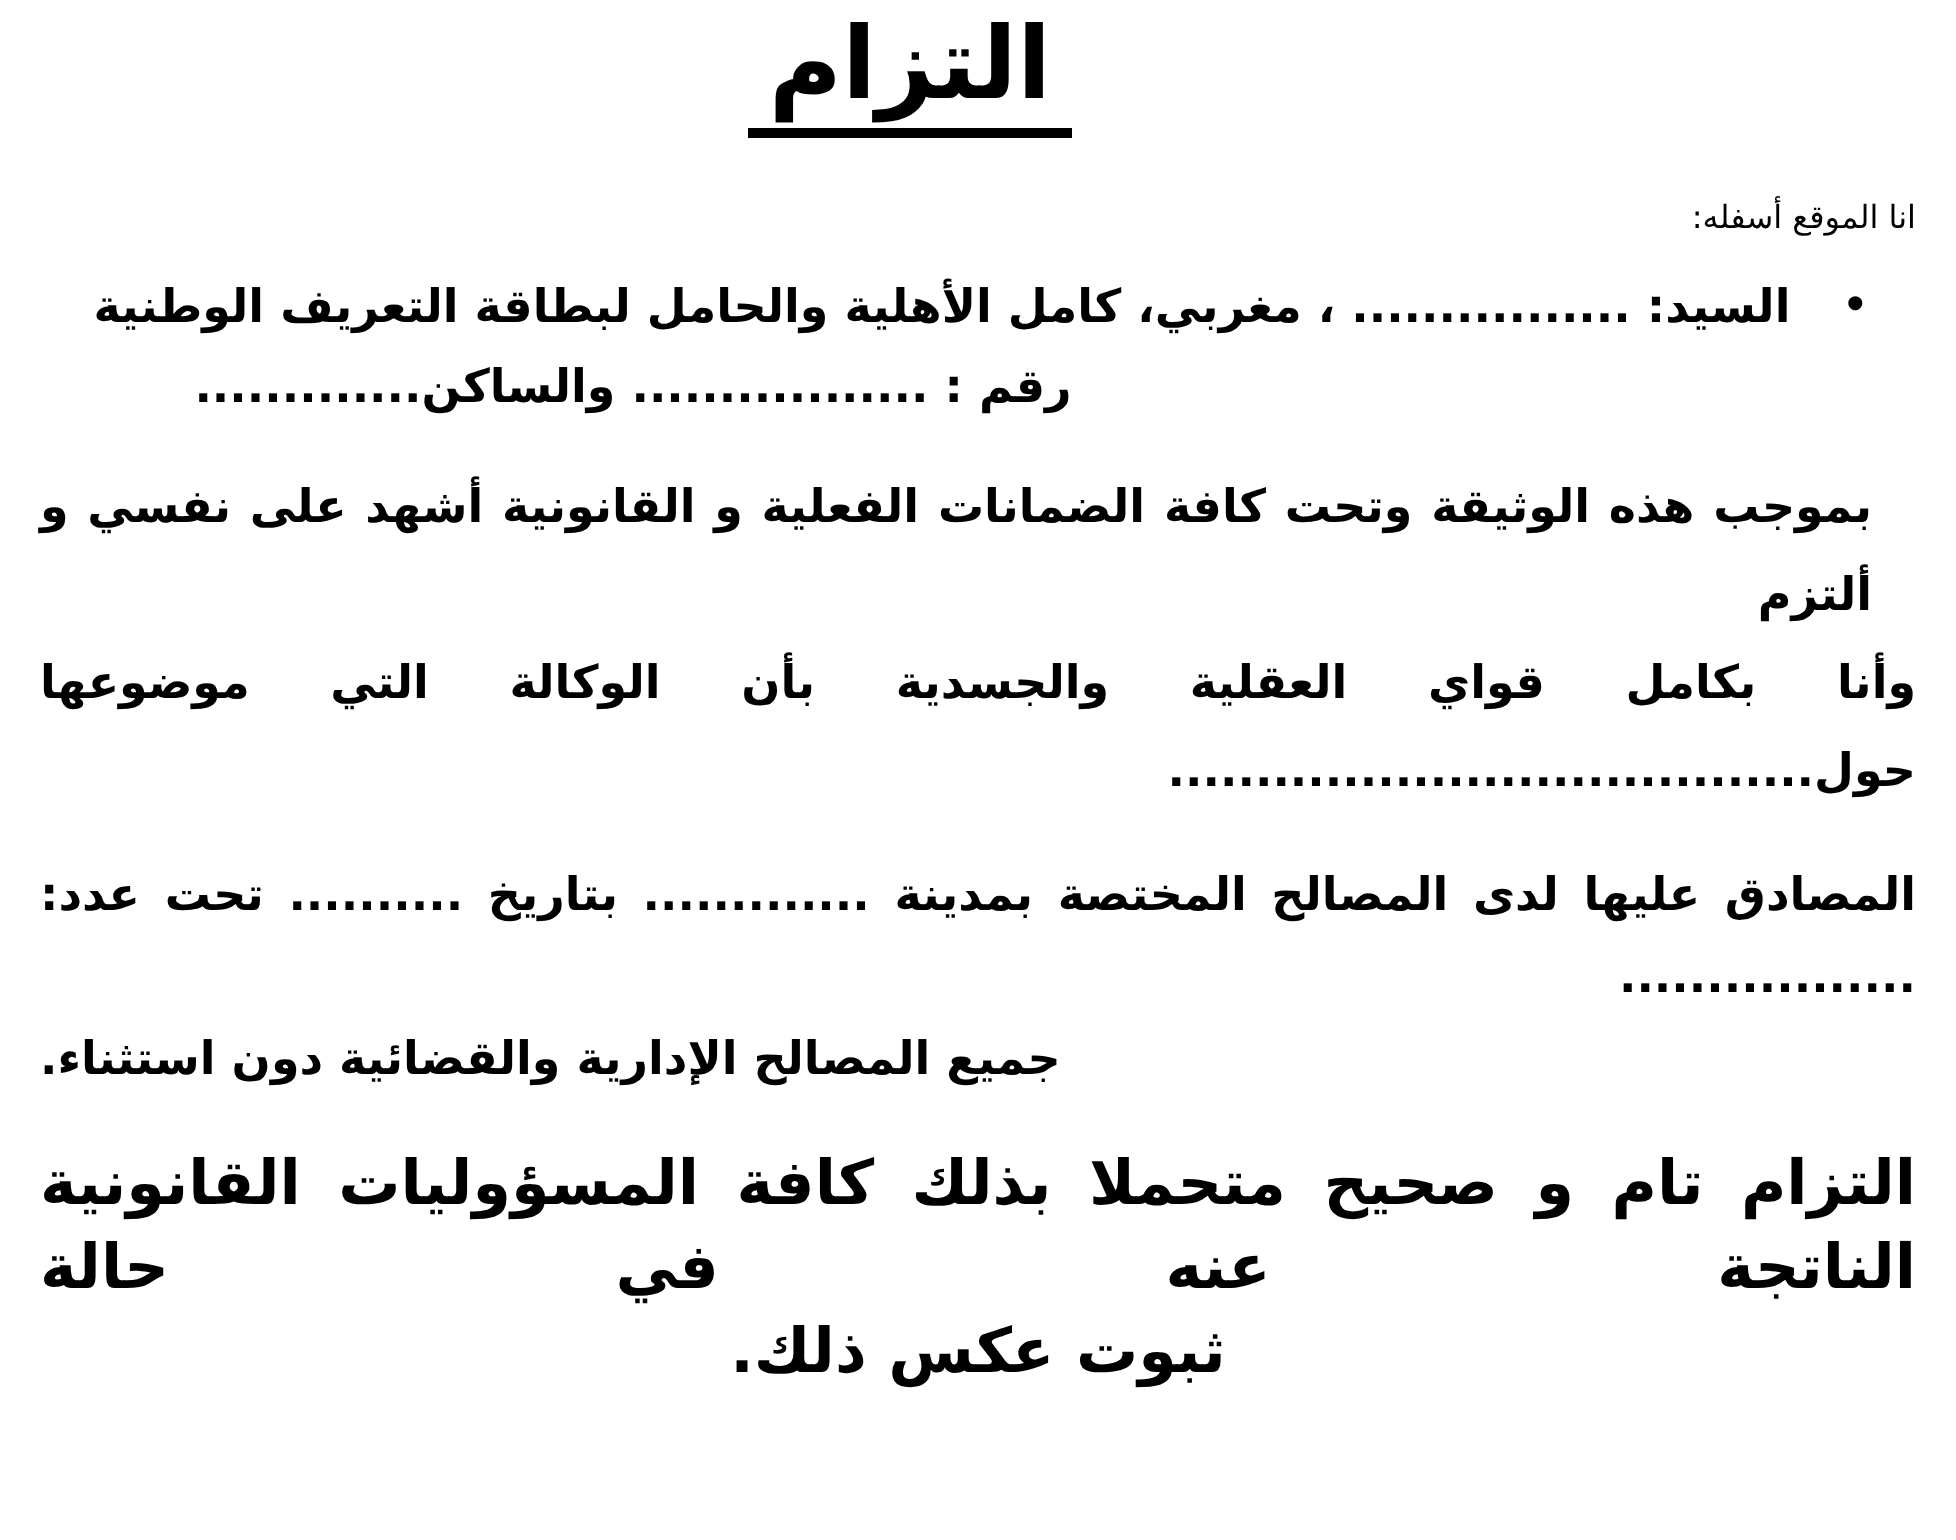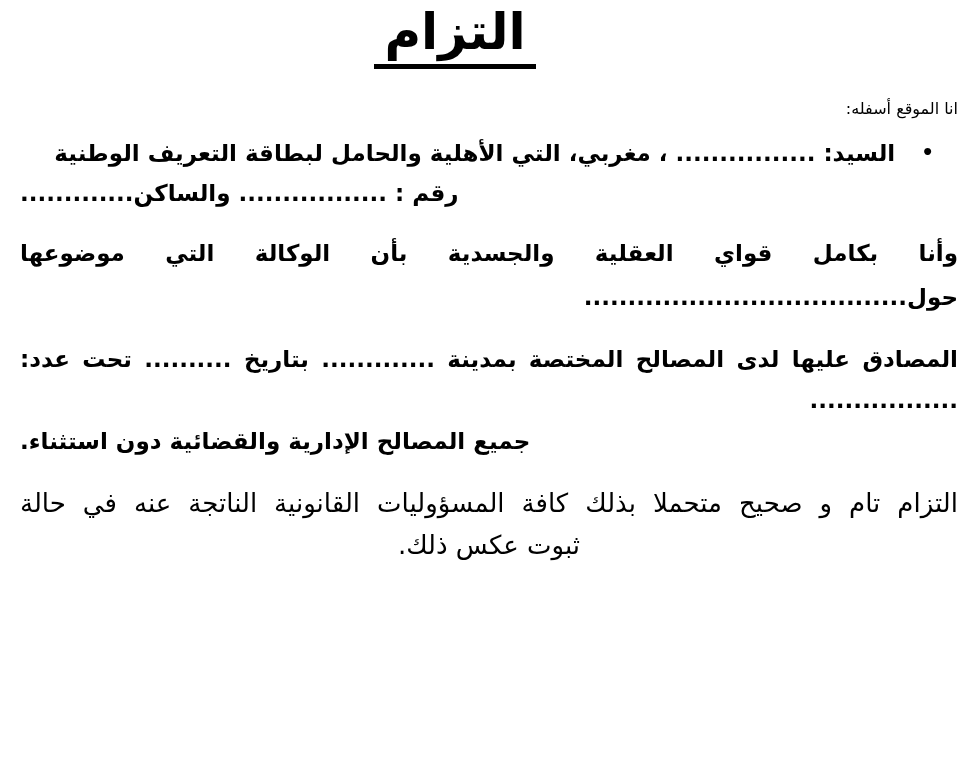--- a/index.html
+++ b/index.html
@@ -50,21 +50,21 @@
     padding-right: 24px;
     text-align: right;
   }
   .bullet {
     display: inline-block;
     font-size: 20px;
     margin-left: 26px;
     vertical-align: 2px;
   }
   .party2 {
-    text-align: left;
+    text-align: center;
     margin-left: 345px; 
     margin-left: 0;
     margin-right: 345px;
   }
   .para {
     margin-top: 18px;
   }
   .para .line {
     font-size: 23px;
     font-weight: 700;
@@ -73,44 +73,45 @@
   .p-cert { margin-top: 20px; }
   .p-cert .line { line-height: 41px; }
   .jline {
     text-align: justify;
     text-align-last: justify;
   }
   .indent-first { padding-right: 22px; }
   .rline { text-align: left; }
   .p-close { margin-top: 20px; }
   .p-close .line {
-    font-size: 26px;
-    font-weight: 400;
+    font-size: 31px;
+    font-weight: 700;
     line-height: 42px;
   }
   .cline { text-align: center; }
 </style>
 </head>
 <body>
 
 <div class="doc">
 
   <div class="title-wrap">
     <span class="title">التزام</span>
   </div>
 
   <div class="intro">انا الموقع أسفله:</div>
 
   <div class="bold-line party1">
-    <span class="bullet">•</span><span>السيد: ................ ، مغربي، التي الأهلية والحامل لبطاقة التعريف الوطنية</span>
+    <span class="bullet">•</span><span>السيد: ................ ، مغربي، كامل الأهلية والحامل لبطاقة التعريف الوطنية</span>
   </div>
 
   <div class="bold-line party2">رقم : ................. والساكن.............</div>
 
   <div class="para">
+    <div class="line jline indent-first">بموجب هذه الوثيقة وتحت كافة الضمانات الفعلية و القانونية أشهد على نفسي و ألتزم</div>
     <div class="line jline">وأنا بكامل قواي العقلية والجسدية بأن الوكالة  التي موضوعها حول.....................................</div>
   </div>
 
   <div class="para p-cert">
     <div class="line jline">المصادق عليها لدى  المصالح المختصة بمدينة ............. بتاريخ .......... تحت عدد: .................</div>
     <div class="line rline">جميع المصالح الإدارية  والقضائية دون استثناء.</div>
   </div>
 
   <div class="para p-close">
     <div class="line jline">التزام  تام و صحيح متحملا بذلك كافة المسؤوليات القانونية الناتجة عنه في حالة</div>

